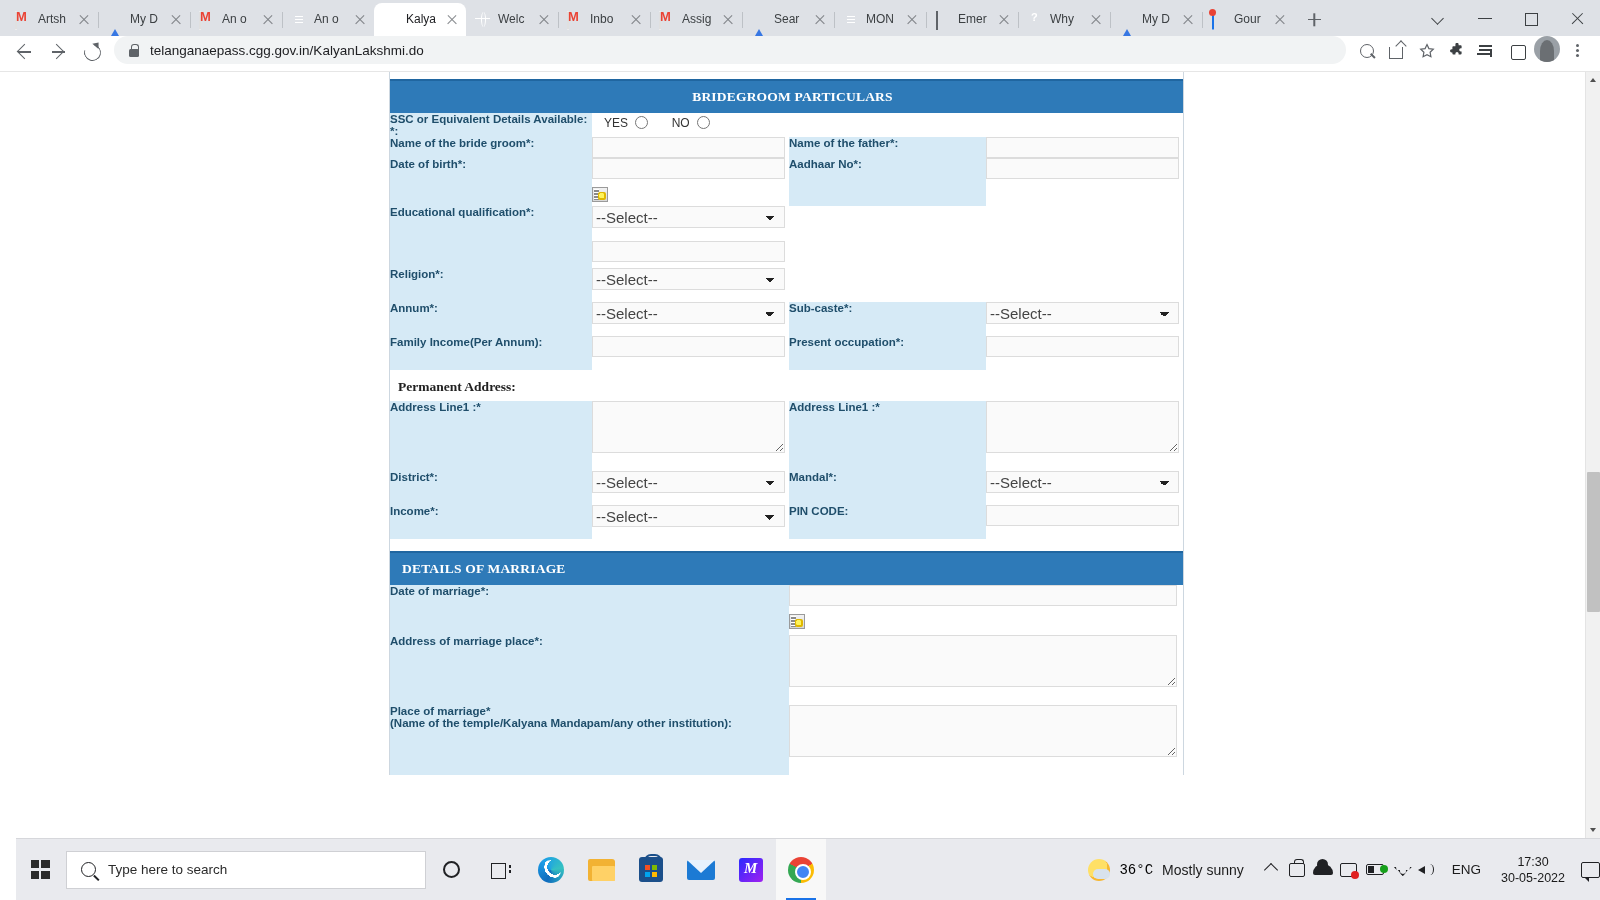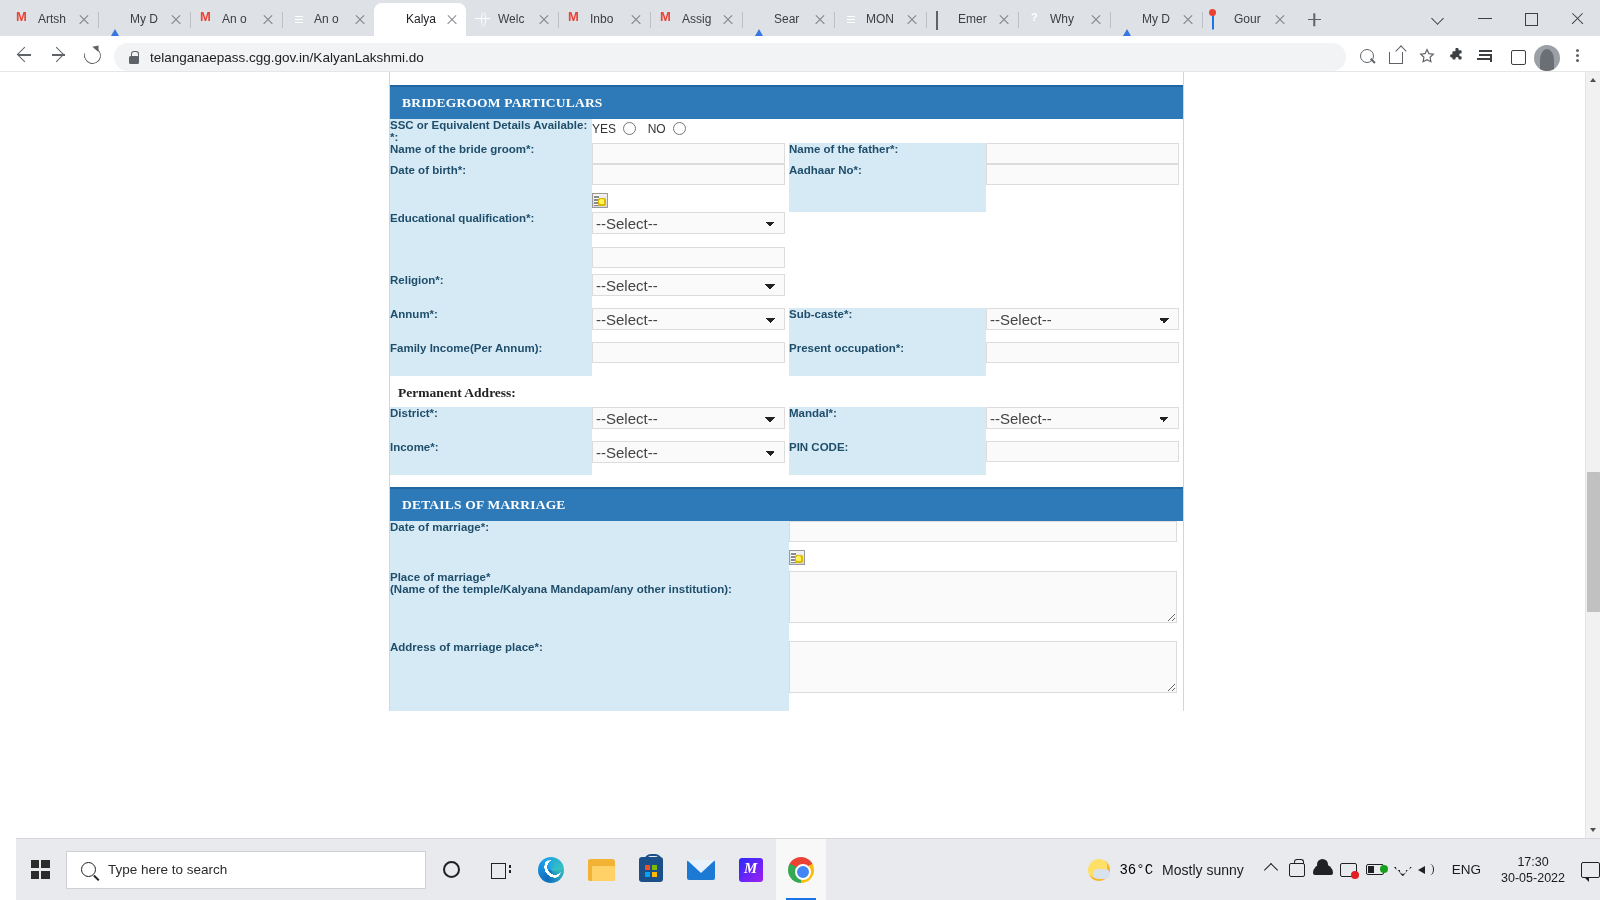--- a/index.html
+++ b/index.html
@@ -73,21 +73,21 @@
   .wincontrols { margin-left: auto; display: flex; align-items: center; height: 36px; }
   .wc { width: 46px; height: 32px; position: relative; }
   .wc-chev::after{content:"";position:absolute;left:17px;top:12px;width:8px;height:8px;border-right:1.4px solid #3c4043;border-bottom:1.4px solid #3c4043;transform:rotate(45deg);}
   .wc-min::after{content:"";position:absolute;left:16px;top:16px;width:14px;height:1.4px;background:#3c4043;}
   .wc-max::after{content:"";position:absolute;left:17px;top:11px;width:11px;height:11px;border:1.4px solid #3c4043;}
   .wc-close::before,.wc-close::after{content:"";position:absolute;left:16px;top:16px;width:15px;height:1.4px;background:#3c4043;}
   .wc-close::before{transform:rotate(45deg);} .wc-close::after{transform:rotate(-45deg);}
 
   
   .toolbar {
-    height: 36px; background: #ffffff; display: flex; align-items: flex-end; padding: 0 8px;
+    height: 36px; background: #ffffff; display: flex; align-items: flex-start; padding: 0 8px;
     border-bottom: 1px solid #e6e6e6;
   }
   .navbtn { width: 32px; height: 32px; position: relative; flex: 0 0 32px; margin-right: 2px; }
   .ic-back::before, .ic-fwd::before {
     content:""; position:absolute; left:11px; top:10px; width:10px; height:10px;
     border-left:1.6px solid #5f6368; border-bottom:1.6px solid #5f6368; transform: rotate(45deg);
   }
   .ic-fwd::before { left: 9px; transform: rotate(-135deg); }
   .ic-back::after, .ic-fwd::after {
     content:""; position:absolute; left:10px; top:15.2px; width:13px; height:1.6px; background:#5f6368;
@@ -139,21 +139,21 @@
     position: absolute; left: 389px; top: 0px; width: 795px;
     border-left: 1px solid #cdd7e0; border-right: 1px solid #cdd7e0;
     background: #ffffff;
   }
   .sectionhdr {
     background: #2e7ab8; color: #ffffff; font-weight: bold; font-size: 13.5px;
     padding: 8px 0 8px 12px; letter-spacing: .2px;
     font-family: "Liberation Serif", serif;
     border-top: 2px solid #2066a0;
   }
-  .sectionhdr.first { margin-top: 13px; }
+  .sectionhdr.first { margin-top: 7px; text-align: center; }
   .sectionbody { padding: 0; background: #fff; }
 
   table.frm { border-collapse: collapse; width: 100%; table-layout: fixed; }
   table.frm td {
     vertical-align: top; padding: 0; font-size: 11.5px; color: #1f4e6b;
   }
   td.lbl {
     background: #d6eaf6; padding: 9px 8px 9px 13px; font-weight: bold; font-size: 11.2px;
     color: #20536f;
   }
@@ -177,21 +177,21 @@
     background-repeat: no-repeat;
     font-family: "Liberation Sans", sans-serif;
   }
   textarea.ta {
     width: 193px; height: 52px; background: #fafafa; border: 1px solid #dcdcdc;
     font-size: 11.5px; resize: both; outline: none; padding: 2px 4px;
     font-family: "Liberation Sans", sans-serif;
   }
   .radio-wrap { padding-top: 2px; font-size: 12px; color: #333; }
   .radio-wrap input { vertical-align: middle; margin: 0 8px 0 4px; }
-  .radio-wrap label { vertical-align: middle; }
+  .radio-wrap label { vertical-align: middle; padding-left: 12px; }
 
   .calbtn {
     display: inline-block; width: 16px; height: 15px; margin-top: 8px;
     background: linear-gradient(#f2f2f2,#d8d8d8); border: 1px solid #9a9a9a; position: relative;
   }
   .calbtn::before {
     content:""; position:absolute; left:1px; top:1px; width:5px; height:11px;
     background: repeating-linear-gradient(#fff 0 1.5px, #8a8a8a 1.5px 3px);
   }
   .calbtn::after {
@@ -535,20 +535,30 @@
 
           <table class="frm">
             <colgroup>
                 <col style="width:202px">
                 <col style="width:197px">
                 <col style="width:197px">
                 <col style="width:197px">
               </colgroup>
 
             <tbody>
+                <tr>
+              <td class="lbl" style="height:70px">Address Line1 :*</td>
+              <td class="val">
+                <textarea class="ta" style=""></textarea>
+              </td>
+              <td class="lbl">Address Line1 :*</td>
+              <td class="val">
+                <textarea class="ta" style=""></textarea>
+              </td>
+            </tr>
 
             <tr>
               <td class="lbl" style="height:34px">District*:</td>
               <td class="val">
                 <select class="sel">
                   <option>--Select--</option>
                 </select>
               </td>
               <td class="lbl">Mandal*:</td>
               <td class="val">
@@ -590,31 +600,31 @@
             <tbody>
                 <tr>
               <td class="lbl" style="height:50px">Date of marriage*:</td>
               <td class="val">
                 <input class="txt" style="width: 388px;" type="text" value=""><br>
                 <span class="calbtn"></span>
               </td>
             </tr>
 
             <tr>
+              <td class="lbl" style="height:70px">Address of marriage place*:</td>
+              <td class="val">
+                <textarea class="ta" style="width: 388px; height: 52px;"></textarea>
+              </td>
+            </tr>
+
+            <tr>
               <td class="lbl" style="height:70px">
                 <div>Place of marriage*</div>
                 <div>(Name of the temple/Kalyana Mandapam/any other institution):</div>
               </td>
-              <td class="val">
-                <textarea class="ta" style="width: 388px; height: 52px;"></textarea>
-              </td>
-            </tr>
-
-            <tr>
-              <td class="lbl" style="height:70px">Address of marriage place*:</td>
               <td class="val">
                 <textarea class="ta" style="width: 388px; height: 52px;"></textarea>
               </td>
             </tr>
           </tbody>
             </table>
         </div>
 
       </div>
     </div>

